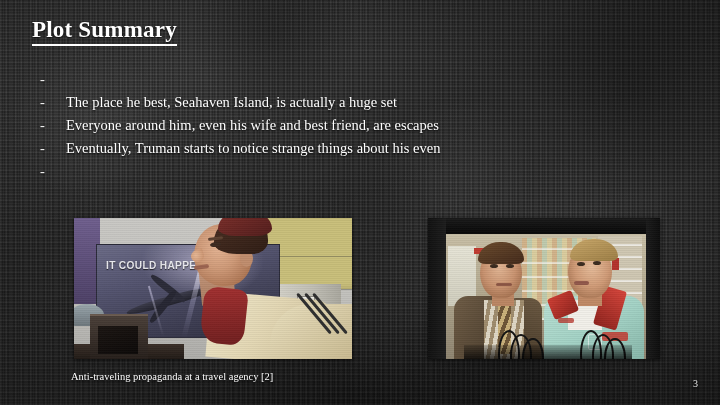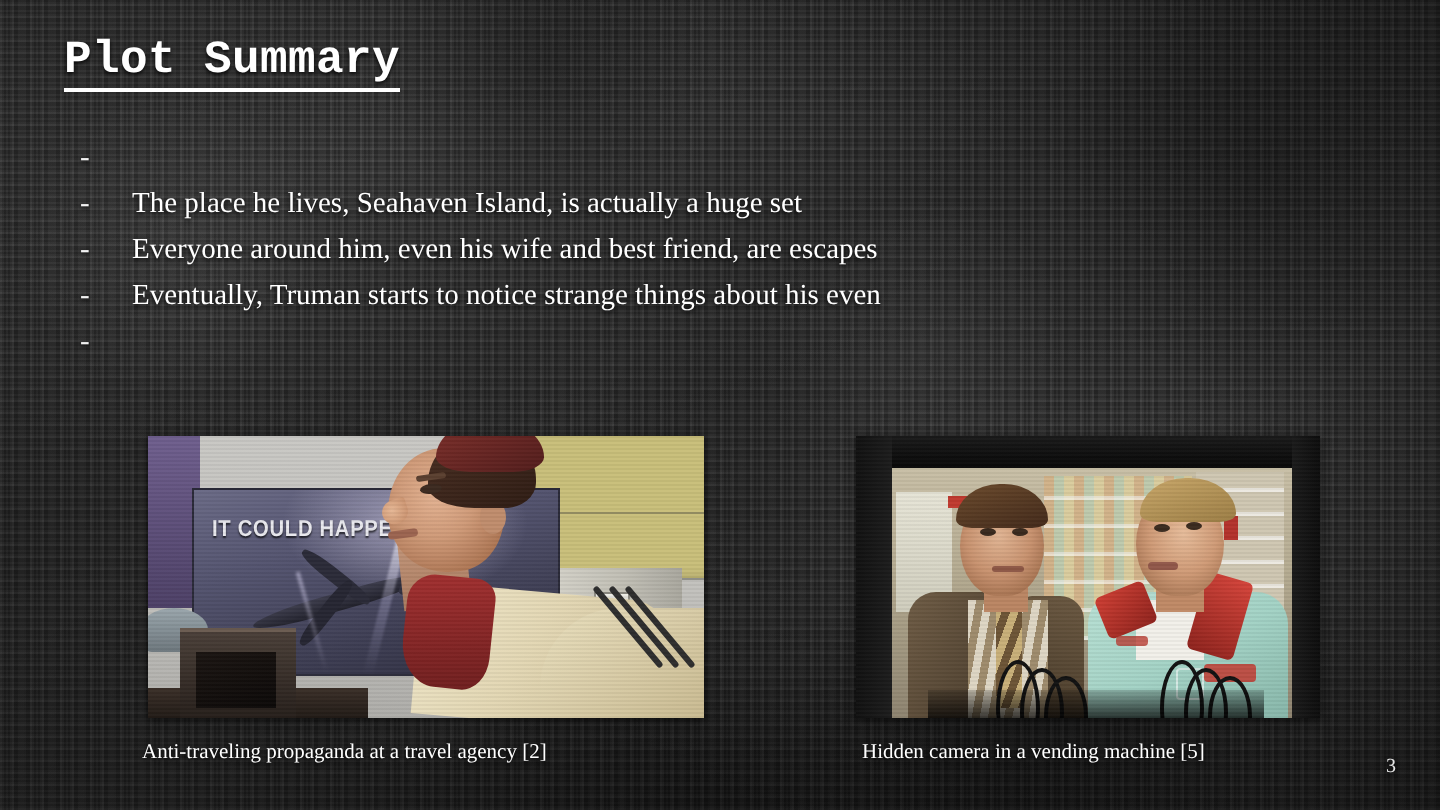--- a/index.html
+++ b/index.html
@@ -74,21 +74,21 @@
                 rgba(0,0,0,0) 40%, rgba(0,0,0,0.38) 100%);
   }
 
   
   #title-block {
     position: absolute;
     left: 32px;
     top: 17px;
   }
   #title-text {
-    font-family: Liberation Mono, monospace;
+    font-family: Liberation Serif, serif;
     font-weight: bold;
     font-size: 23px;
     line-height: 26px;
     letter-spacing: 0.2px;
     color: #ffffff;
     text-shadow: 0 1px 2px rgba(0,0,0,0.85);
     border-bottom: 2px solid #ffffff;
     display: inline-block;
     padding-bottom: 1px;
   }
@@ -543,21 +543,21 @@
   </div>
 
   <div id="bullet-list">
 
     <div class="bullet-row">
       <span class="bullet-mark">-</span>
     </div>
 
     <div class="bullet-row">
       <span class="bullet-mark">-</span>
-      <span class="bullet-text">The place he lives, Seahaven Island, is actually a huge set</span>
+      <span class="bullet-text">The place he best, Seahaven Island, is actually a huge set</span>
     </div>
 
     <div class="bullet-row">
       <span class="bullet-mark">-</span>
       <span class="bullet-text">Everyone around him, even his wife and best friend, are escapes</span>
     </div>
 
     <div class="bullet-row">
       <span class="bullet-mark">-</span>
       <span class="bullet-text">Eventually, Truman starts to notice strange things about his even</span>
@@ -667,17 +667,16 @@
 
       <div class="ra-frame-top"></div>
       <div class="ra-frame-left"></div>
       <div class="ra-frame-right"></div>
 
       <div class="photo-grain"></div>
     </div>
   </div>
 
   <div id="caption-left" class="caption">Anti-traveling propaganda at a travel agency [2]</div>
-  <div id="caption-right" class="caption">Hidden camera in a vending machine [5]</div>
 
   <div id="slide-number">3</div>
 
 </div>
 
 </body></html>

